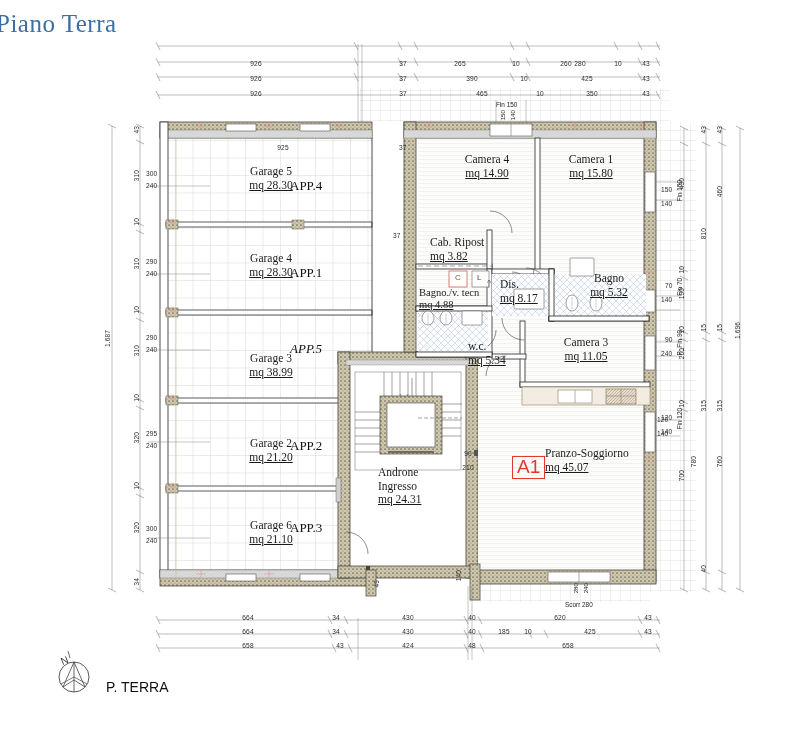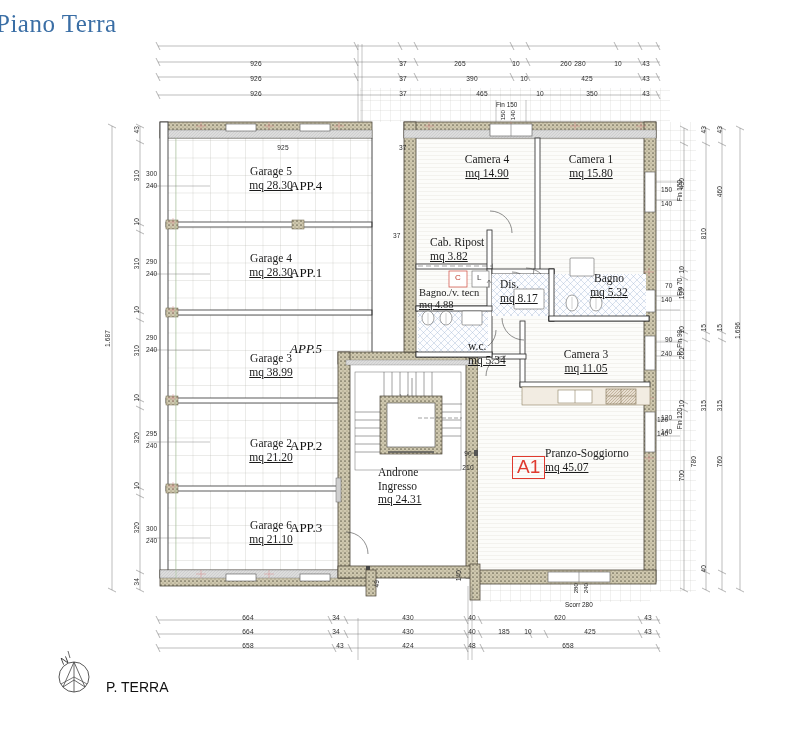--- a/index.html
+++ b/index.html
@@ -455,21 +455,21 @@
 <div class="room-label ctr" style="left:487px;top:153px;">
   <span class="nm">Camera 4</span>
   <span class="ar">mq 14.90</span>
 </div>
 
 <div class="room-label ctr" style="left:591px;top:153px;">
   <span class="nm">Camera 1</span>
   <span class="ar">mq 15.80</span>
 </div>
 
-<div class="room-label ctr" style="left:586px;top:348px;">
+<div class="room-label ctr" style="left:586px;top:336px;">
   <span class="nm">Camera 3</span>
   <span class="ar">mq 11.05</span>
 </div>
 
 <div class="room-label" style="left:430px;top:236px;">
   <span class="nm">Cab. Ripost</span>
   <span class="ar">mq 3.82</span>
 </div>
 
 <div class="room-label" style="left:419px;top:287px;font-size:10.5px;line-height:12px;">

